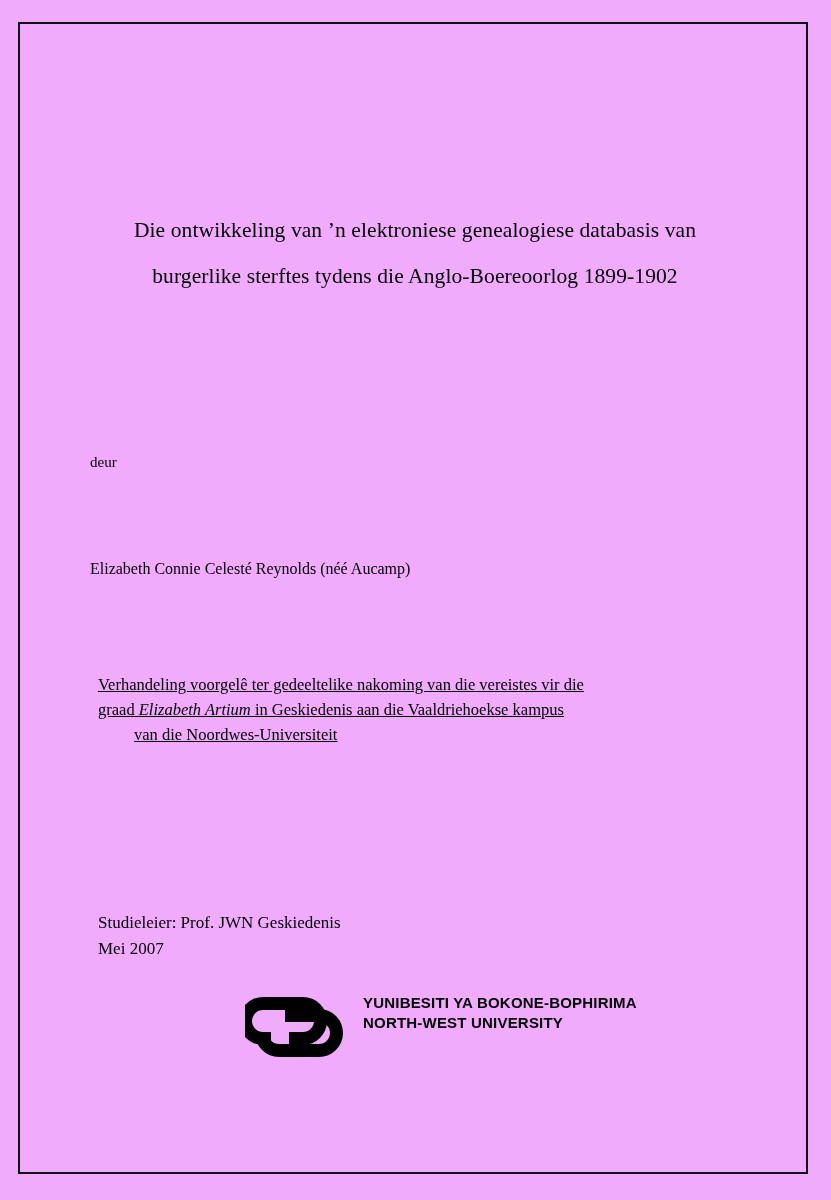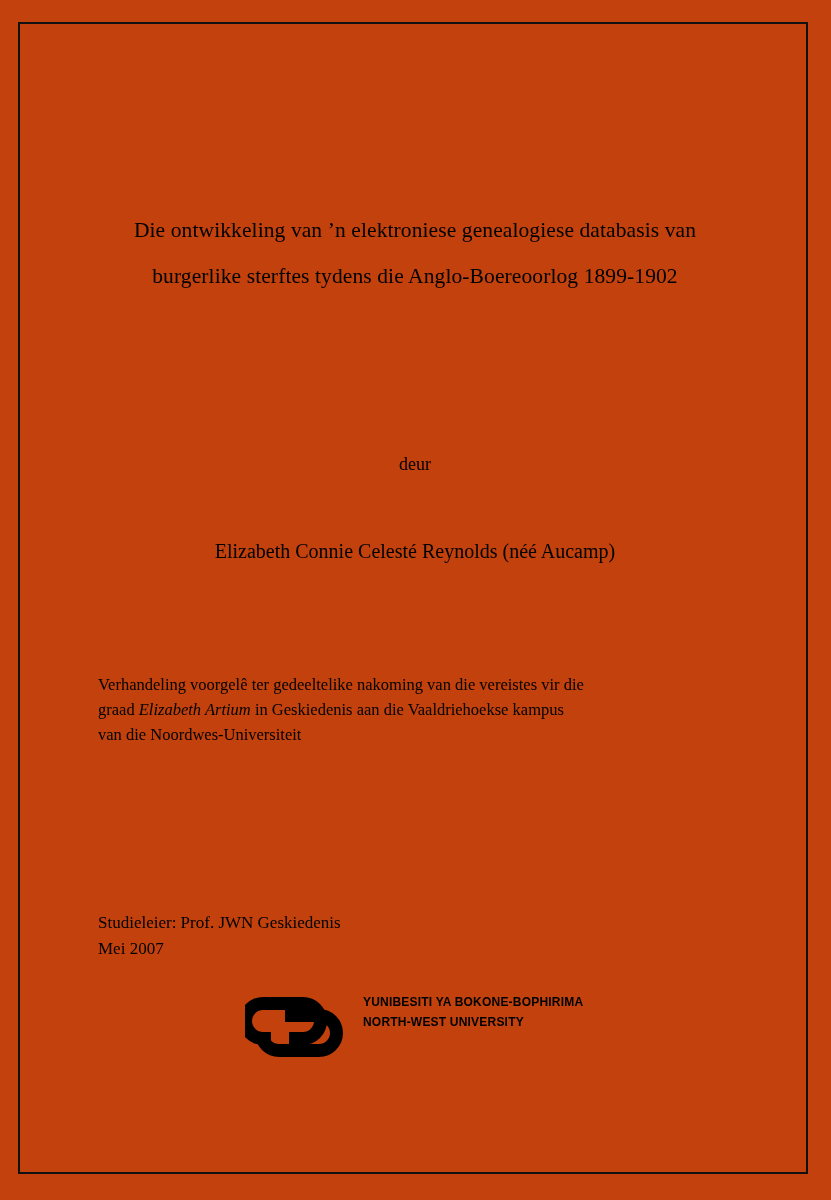--- a/index.html
+++ b/index.html
@@ -11,21 +11,21 @@
     width: 831px;
     height: 1200px;
     font-family: "Liberation Serif", serif;
     color: #000000;
     overflow: hidden;
   }
   .page {
     position: relative;
     width: 831px;
     height: 1200px;
-    background: #c2410c;
+    background: #f0abfc;
   }
   
   .page-border {
     position: absolute;
     left: 18px;
     top: 22px;
     width: 790px;
     height: 1152px;
     border: 2px solid #111111;
     box-sizing: border-box;
@@ -50,42 +50,43 @@
   }
   .title-line {
     display: block;
     white-space: nowrap;
   }
   .by-word {
     position: absolute;
     top: 432px;
     left: 0;
     width: 650px;
-    text-align: center;
-    font-size: 18px;
+    text-align: left;
+    font-size: 15px;
   }
   .author {
     position: absolute;
-    top: 518px;
+    top: 538px;
     left: 0;
     width: 650px;
-    text-align: center;
-    font-size: 20px;
+    font-size: 16px;
   }
   .statement {
     position: absolute;
     top: 650px;
     left: 8px;
     width: 628px;
     font-size: 16.5px;
     line-height: 25px;
     text-align: justify;
+    text-decoration: underline;
   }
   .statement .lastline {
     text-align: left;
+    margin-left: 36px;
   }
   .statement em {
     font-style: italic;
   }
   .supervisor {
     position: absolute;
     top: 888px;
     left: 8px;
     width: 600px;
     font-size: 17px;
@@ -103,21 +104,21 @@
     left: 0;
     top: 4px;
     width: 112px;
     height: 72px;
   }
   .logo-text {
     position: absolute;
     left: 118px;
     top: 6px;
     font-family: "Liberation Sans", sans-serif;
-    font-size: 12px;
+    font-size: 15px;
     font-weight: bold;
     line-height: 19.5px;
     letter-spacing: 0.2px;
     white-space: nowrap;
   }
   .logo-text span {
     display: block;
   }
 </style>
 </head>

